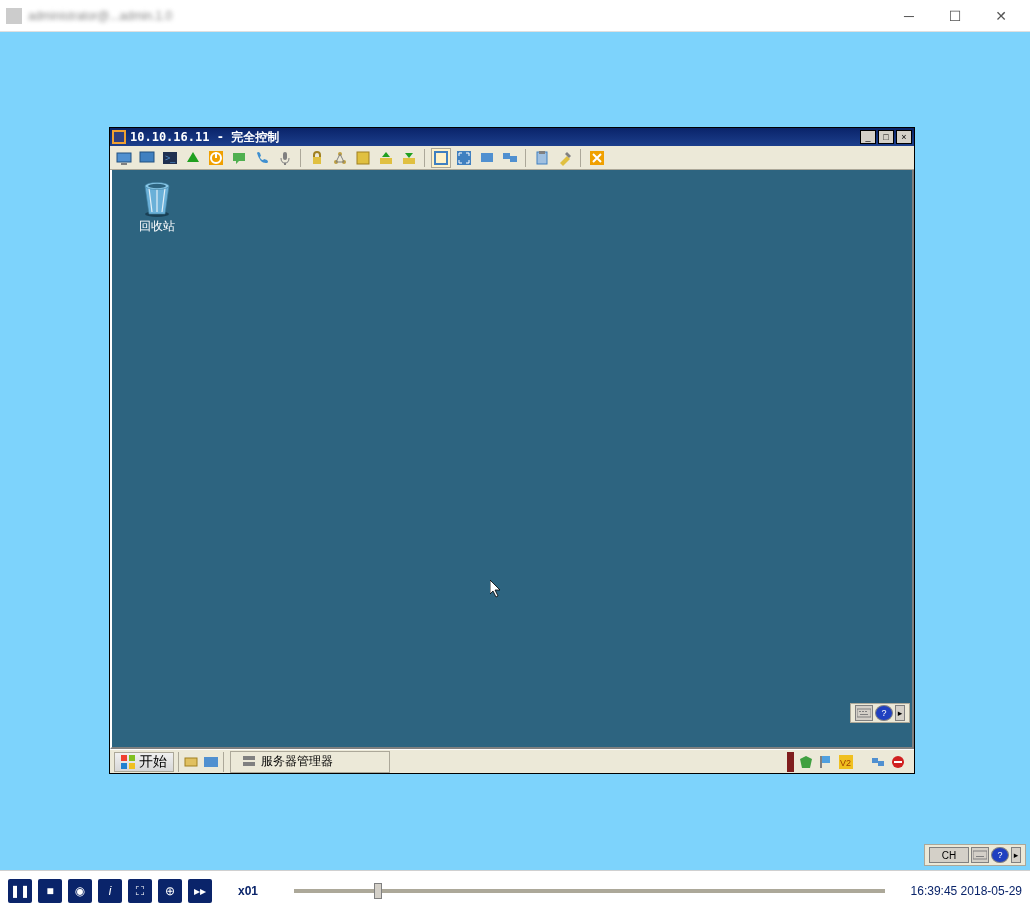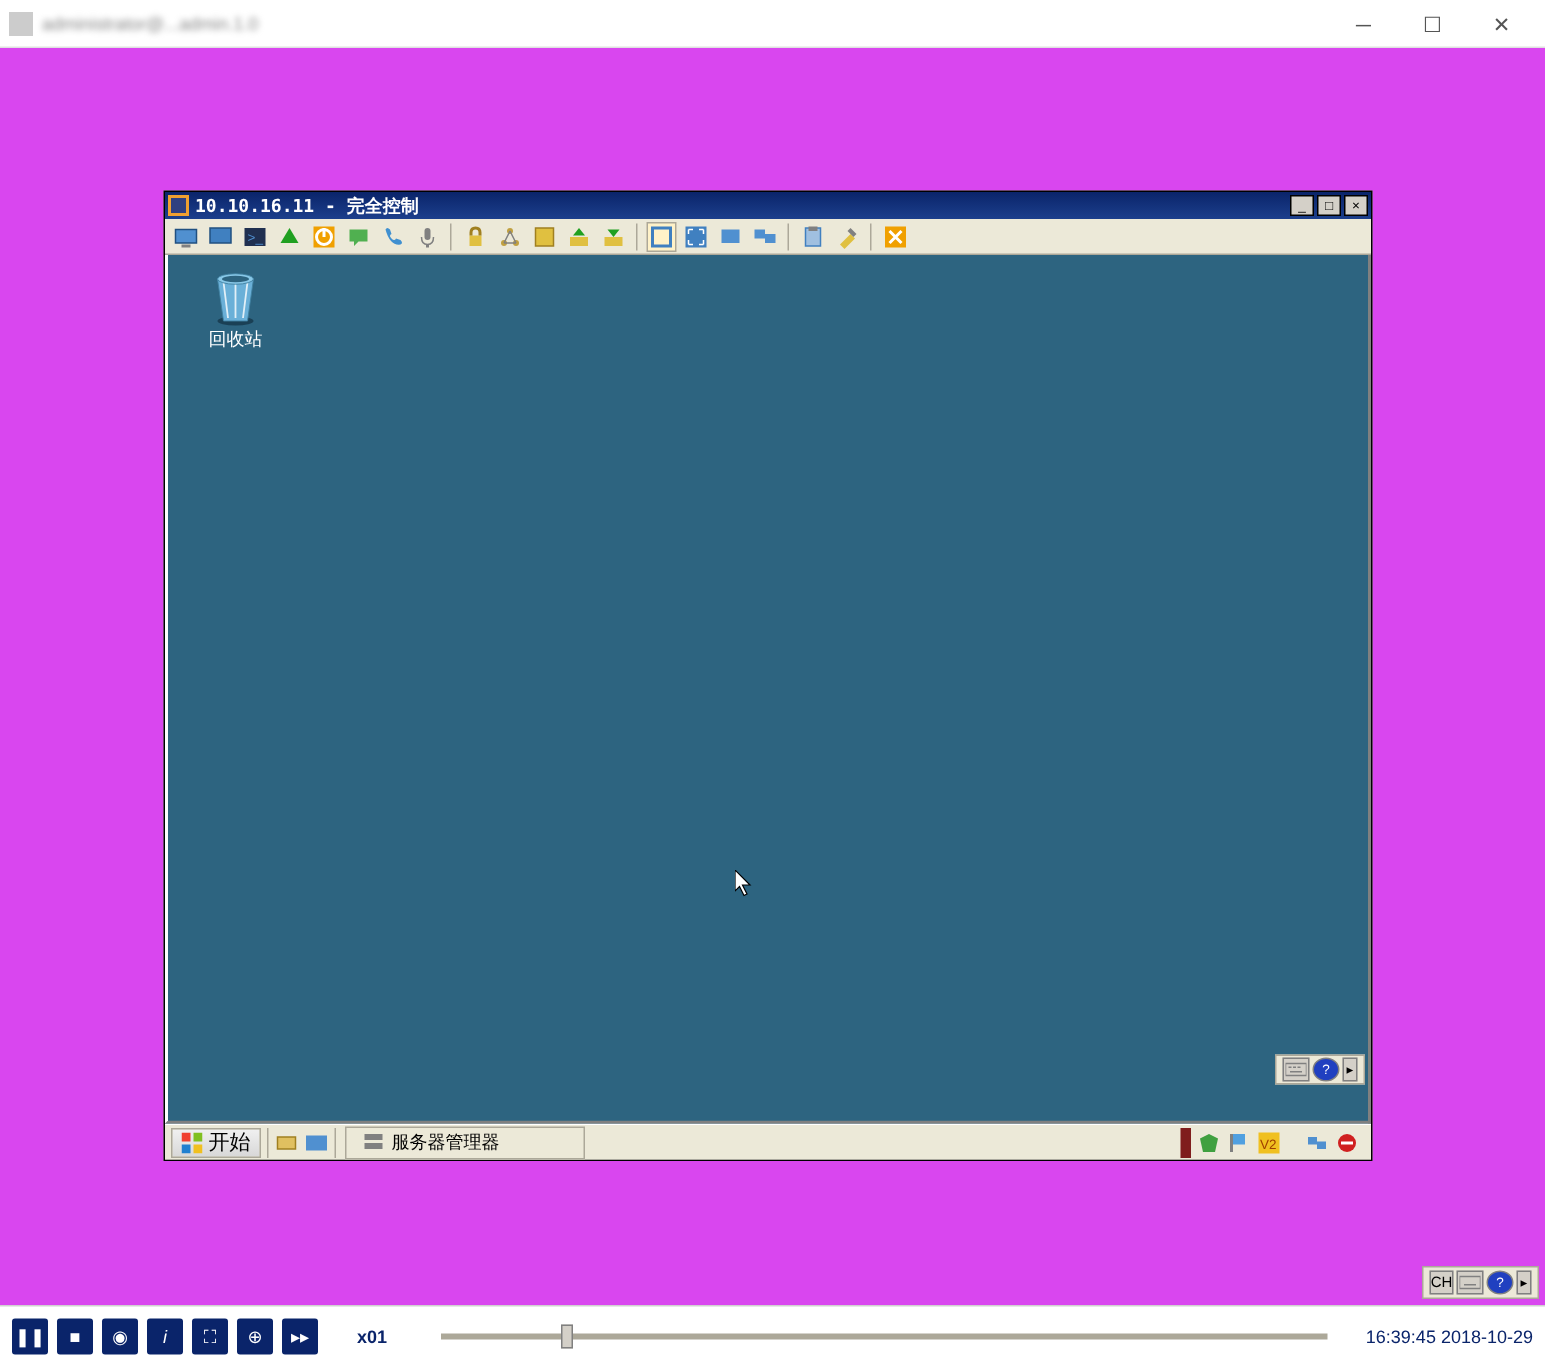--- a/index.html
+++ b/index.html
@@ -6,21 +6,21 @@
 body { font-family: "Microsoft YaHei", Arial, sans-serif; font-size: 12px; background: #fff; width: 1030px; height: 910px; overflow: hidden; }
 
 
 .app { width: 1030px; height: 910px; display: flex; flex-direction: column; }
 .app-titlebar { height: 32px; background: #fff; border-bottom: 1px solid #e0e0e0; display: flex; align-items: center; padding: 0 6px; }
 .app-title { color: #888; font-size: 12px; filter: blur(2px); margin-left: 6px; }
 .app-icon { width: 16px; height: 16px; background: #ccc; }
 .app-controls { margin-left: auto; display: flex; gap: 0; }
 .app-ctrl { width: 46px; height: 32px; display: flex; align-items: center; justify-content: center; font-size: 14px; color: #555; cursor: pointer; }
 
-.app-body { flex: 1; background: #d946ef; position: relative; }
+.app-body { flex: 1; background: #7dd3fc; position: relative; }
 
 
 .remote { position: absolute; left: 109px; top: 95px; width: 806px; height: 647px; display: flex; flex-direction: column; border: 1px solid #000; background: #d4d0c8; }
 .remote-titlebar { height: 18px; background: linear-gradient(#0a246a, #1c3f8c); display: flex; align-items: center; padding: 0 2px; }
 .remote-titlebar-icon { width: 14px; height: 14px; }
 .remote-title { color: #fff; font-family: "SimSun", monospace; font-size: 12px; margin-left: 4px; font-weight: bold; }
 .remote-winctrls { margin-left: auto; display: flex; }
 .remote-winctrl { width: 16px; height: 14px; background: #d4d0c8; border: 1px solid #000; margin-left: 2px; display: flex; align-items: center; justify-content: center; font-size: 9px; font-family: Arial; cursor: pointer; color: #000; line-height: 1; }
 
 .remote-toolbar { height: 24px; background: #ece9d8; border-bottom: 1px solid #aca899; display: flex; align-items: center; padding: 0 4px; gap: 3px; }
@@ -290,21 +290,21 @@
             </svg>
           <svg class="ico">
               <circle cx="8" cy="8" r="6" fill="#d02020"></circle>
               <path d="M4 8 L12 8" stroke="#fff" stroke-width="2"></path>
             </svg>
         </div>
       </div>
     </div>
 
     <div class="outer-status">
-      <div class="small-ctrl" style="width:16px;font-size:10px;">CH</div>
+      <div class="small-ctrl" style="width:40px;font-size:10px;">CH</div>
       <div class="small-ctrl">
           <svg width="14" height="10">
             <rect x="0" y="1" width="14" height="8" fill="#d4d0c8" stroke="#808080"></rect>
             <rect x="3" y="6" width="8" height="1" fill="#808080"></rect>
           </svg>
         </div>
       <div class="small-ctrl" style="background:#2040c0;color:#fff;border-radius:50%;">?</div>
       <div class="small-ctrl" style="width:10px;">▸</div>
     </div>
 
@@ -318,16 +318,16 @@
         <i>i</i>
       </div>
     <div class="pbtn">⛶</div>
     <div class="pbtn">⊕</div>
     <div class="pbtn">▸▸</div>
     <div class="speed">x01</div>
     <div class="seek">
       <div class="seek-thumb"></div>
     </div>
     <div class="timestamp">
-      <span>16:39:45</span> <span>2018-10-29</span>
+      <span>16:39:45</span> <span>2018-05-29</span>
     </div>
   </div>
 </div>
 
 </body></html>

